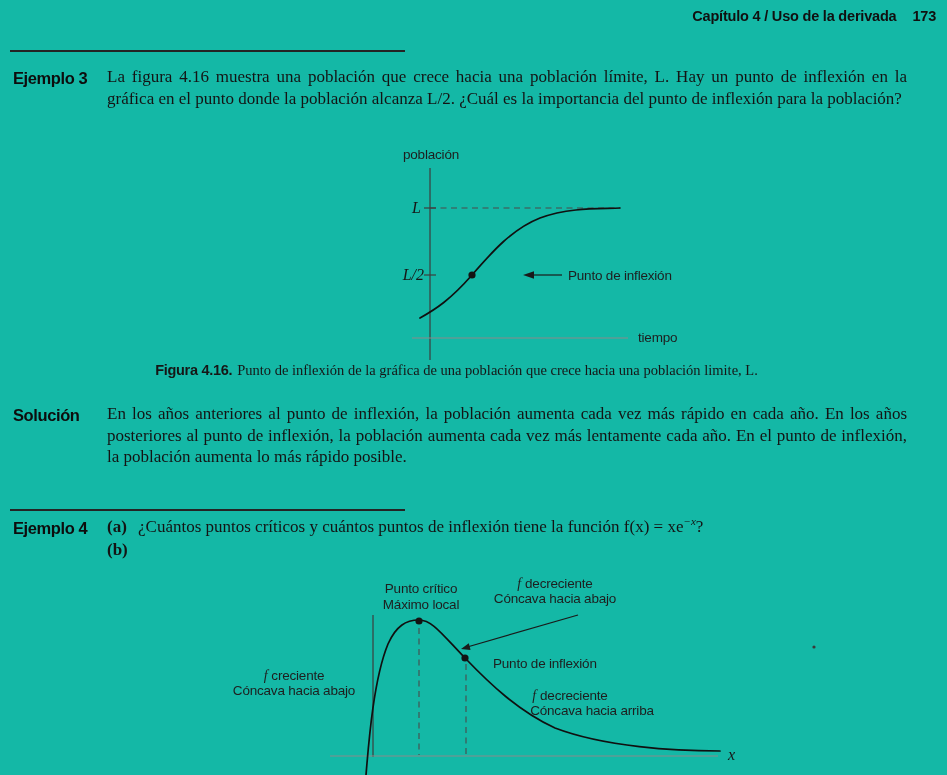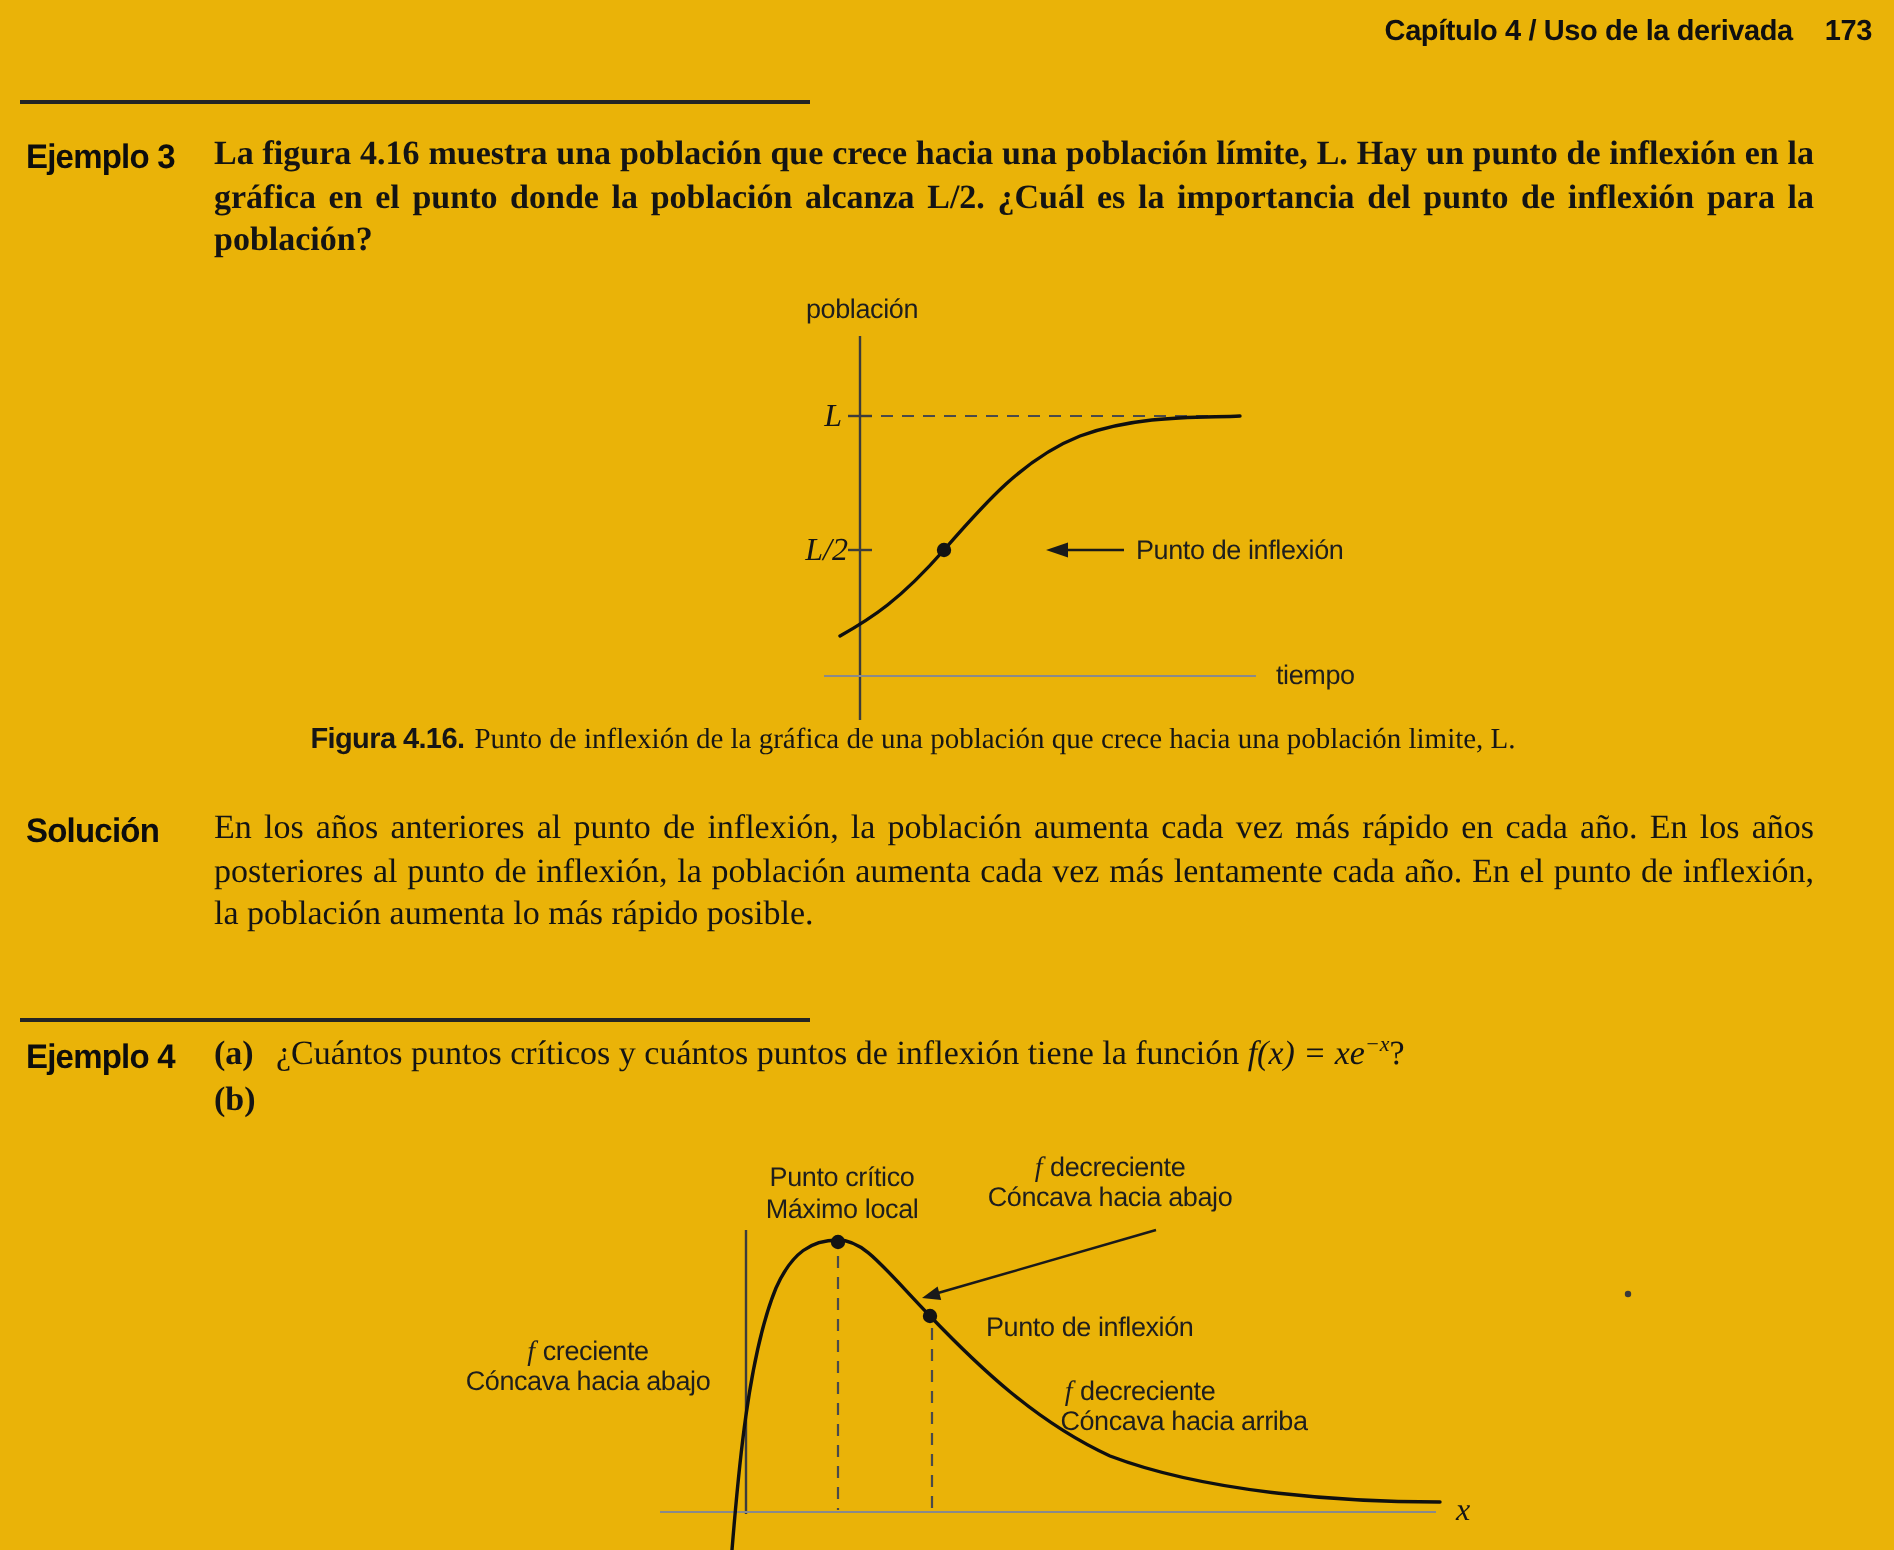--- a/index.html
+++ b/index.html
@@ -1,41 +1,41 @@
 <!DOCTYPE html>
 <html><head>
 <meta charset="utf-8">
 <style>
   html,body{margin:0;padding:0;background:#ffffff;}
-  .page{position:relative;width:947px;height:775px;background:#eab308;overflow:hidden;color:#1c1c1c;}
+  .page{position:relative;width:947px;height:775px;background:#14b8a6;overflow:hidden;color:#1c1c1c;}
 
   .header{position:absolute;top:8px;right:11px;font:bold 14.5px "Liberation Sans",sans-serif;
           letter-spacing:-0.2px;color:#101010;white-space:nowrap;}
   .header .pagenum{margin-left:16px;}
 
   .rule{position:absolute;left:10px;width:395px;height:2px;background:#242424;}
   .rule1{top:50px;}
   .rule2{top:509px;}
 
   .ex-label{position:absolute;left:13px;font:bold 17px "Liberation Sans",sans-serif;
             letter-spacing:-0.4px;color:#0d0d0d;transform:scaleX(.97);transform-origin:left top;white-space:nowrap;}
   #ex3-label{top:69px;}
   #sol-label{top:406px;font-weight:600;}
   #ex4-label{top:519px;}
 
   .para{position:absolute;left:107px;width:800px;font:17px/21.6px "Liberation Serif",serif;
         text-align:justify;color:#141414;}
-  #ex3-body{top:66px;font-weight:bold;}
+  #ex3-body{top:66px;}
   #sol-body{top:403px;font-family:Liberation Serif, serif;}
 
   #ex4-items{position:absolute;left:107px;top:516px;width:820px;
              font:17px/22.6px "Liberation Serif",serif;color:#141414;}
   .item{display:flex;}
   .marker{font-weight:bold;width:31px;flex:none;}
-  .math{font-style:italic;}
+  .math{}
   .item sup{font-size:11px;line-height:0;font-style:italic;}
 
   .figcaption{position:absolute;top:362px;left:0;width:913px;text-align:center;
               font:14.5px "Liberation Serif",serif;color:#161616;}
   .figcaption .cap-label{font:bold 14.5px "Liberation Sans",sans-serif;letter-spacing:-0.3px;margin-right:5px;}
 
   .fig{position:absolute;}
   #fig1{left:388px;top:145px;}
   #fig2{left:230px;top:570px;}
 

